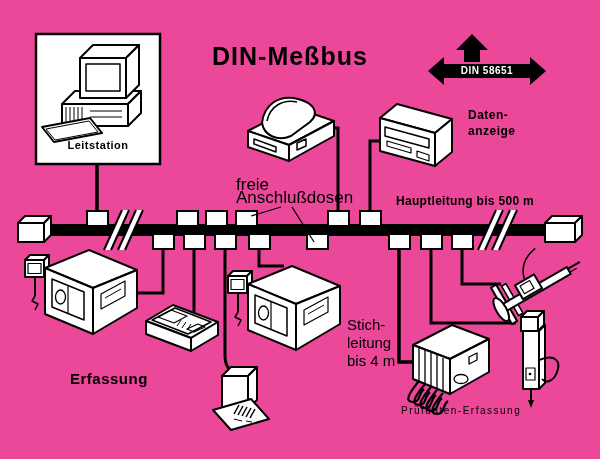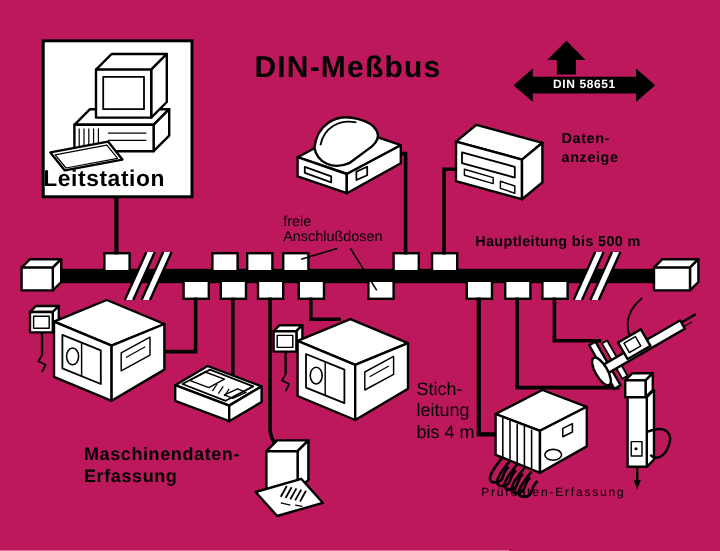--- a/index.html
+++ b/index.html
@@ -1,26 +1,26 @@
 <!DOCTYPE html>
 <html><head>
 <meta charset="utf-8">
 <style>
   html,body{margin:0;padding:0;background:#ffffff;}
-  #stage{position:relative;width:600px;height:459px;background:#be185d;overflow:hidden;
+  #stage{position:relative;width:600px;height:459px;background:#ec4899;overflow:hidden;
          font-family:"Liberation Sans",sans-serif;color:#000;}
   #art{position:absolute;left:0;top:0;}
   .label{position:absolute;white-space:nowrap;color:#000;}
   .title{left:212px;top:42px;font-size:25px;font-weight:bold;letter-spacing:1px;}
   .badge-text{left:444px;top:65px;width:86px;text-align:center;font-size:10px;
               font-weight:bold;color:#ffffff;letter-spacing:0.5px;}
-  .leitstation{left:36px;top:139px;width:124px;font-size:19px;
+  .leitstation{left:36px;top:139px;width:124px;text-align:center;font-size:11px;
                font-weight:bold;letter-spacing:0.5px;}
   .datenanzeige{left:468px;top:107px;font-size:12px;font-weight:bold;line-height:16px;letter-spacing:0.5px;}
-  .freie{left:236px;top:178px;font-size:12px;line-height:13px;}
+  .freie{left:236px;top:178px;font-size:17px;line-height:13px;}
   .hauptleitung{left:396px;top:194px;font-size:12px;font-weight:bold;letter-spacing:0.3px;}
   .maschinendaten{left:70px;top:369px;font-size:15px;font-weight:bold;line-height:19px;letter-spacing:0.5px;}
   .stichleitung{left:347px;top:316px;font-size:15px;line-height:18px;}
   .pruefdaten{left:401px;top:405px;font-size:10px;font-weight:normal;letter-spacing:1.5px;}
   .lbl-line{display:block;}
 </style>
 </head>
 <body>
 
 <div id="stage">
@@ -262,21 +262,20 @@
   </div>
 
   <div class="label freie">
     <span class="lbl-line">freie</span>
     <span class="lbl-line">Anschlußdosen</span>
   </div>
 
   <div class="label hauptleitung">Hauptleitung bis 500 m</div>
 
   <div class="label maschinendaten">
-    <span class="lbl-line">Maschinendaten-</span>
     <span class="lbl-line">Erfassung</span>
   </div>
 
   <div class="label stichleitung">
     <span class="lbl-line">Stich-</span>
     <span class="lbl-line">leitung</span>
     <span class="lbl-line">bis 4 m</span>
   </div>
 
   <div class="label pruefdaten">Prüfdaten-Erfassung</div>

